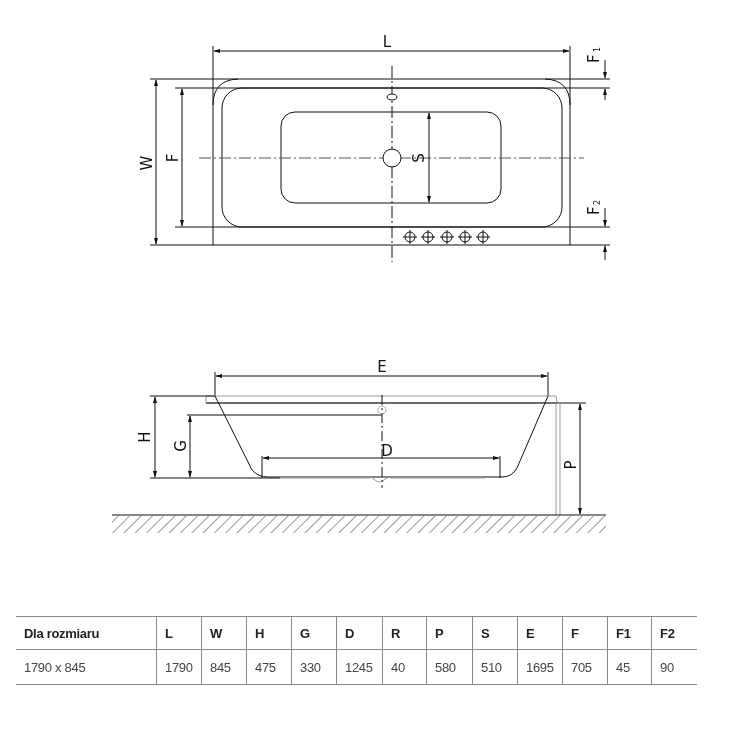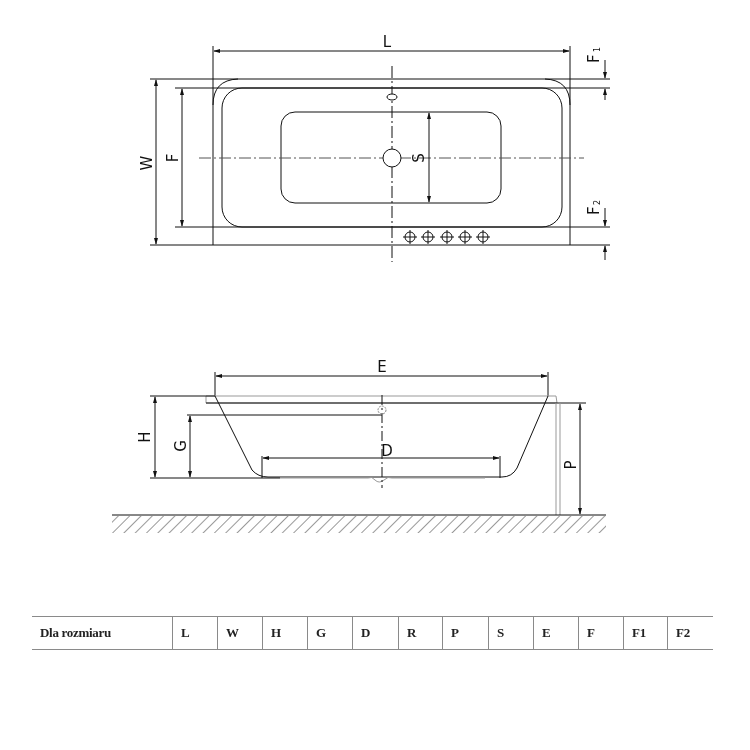--- a/index.html
+++ b/index.html
@@ -1,23 +1,23 @@
 <!DOCTYPE html>
 <html><head>
 <meta charset="utf-8">
 <style>
   html, body { margin: 0; padding: 0; background: #ffffff; }
   body { width: 750px; height: 750px; position: relative; overflow: hidden; font-family: "DejaVu Sans", sans-serif; }
   svg.drawing { position: absolute; left: 0; top: 0; }
   .lbl { font-family: "DejaVu Sans", sans-serif; font-size: 15px; fill: #111; }
   .sub { font-family: "DejaVu Sans", sans-serif; font-size: 8px; fill: #111; }
   table.spec {
-    position: absolute; left: 32px; top: 616px;
+    position: absolute; left: 16px; top: 616px;
     border-collapse: collapse;
-    font-family: Liberation Serif, serif;
+    font-family: Liberation Sans, sans-serif;
     color: #222;
   }
   table.spec td, table.spec th {
     border: 1px solid #8a8a8a;
     padding: 0 0 0 8px;
     text-align: left;
     vertical-align: middle;
     white-space: nowrap;
   }
   table.spec th { font-weight: bold; font-size: 13px; height: 32px; letter-spacing: -0.3px; }
@@ -153,14 +153,29 @@
     <th style="width:36px">G</th>
     <th style="width:37px">D</th>
     <th style="width:35px">R</th>
     <th style="width:37px">P</th>
     <th style="width:36px">S</th>
     <th style="width:36px">E</th>
     <th style="width:36px">F</th>
     <th style="width:35px">F1</th>
     <th style="width:37px">F2</th>
   </tr>
+  <tr>
+    <td>1790 x 845</td>
+    <td>1790</td>
+    <td>845</td>
+    <td>475</td>
+    <td>330</td>
+    <td>1245</td>
+    <td>40</td>
+    <td>580</td>
+    <td>510</td>
+    <td>1695</td>
+    <td>705</td>
+    <td>45</td>
+    <td>90</td>
+  </tr>
 </tbody>
   </table>
 
 </body></html>

